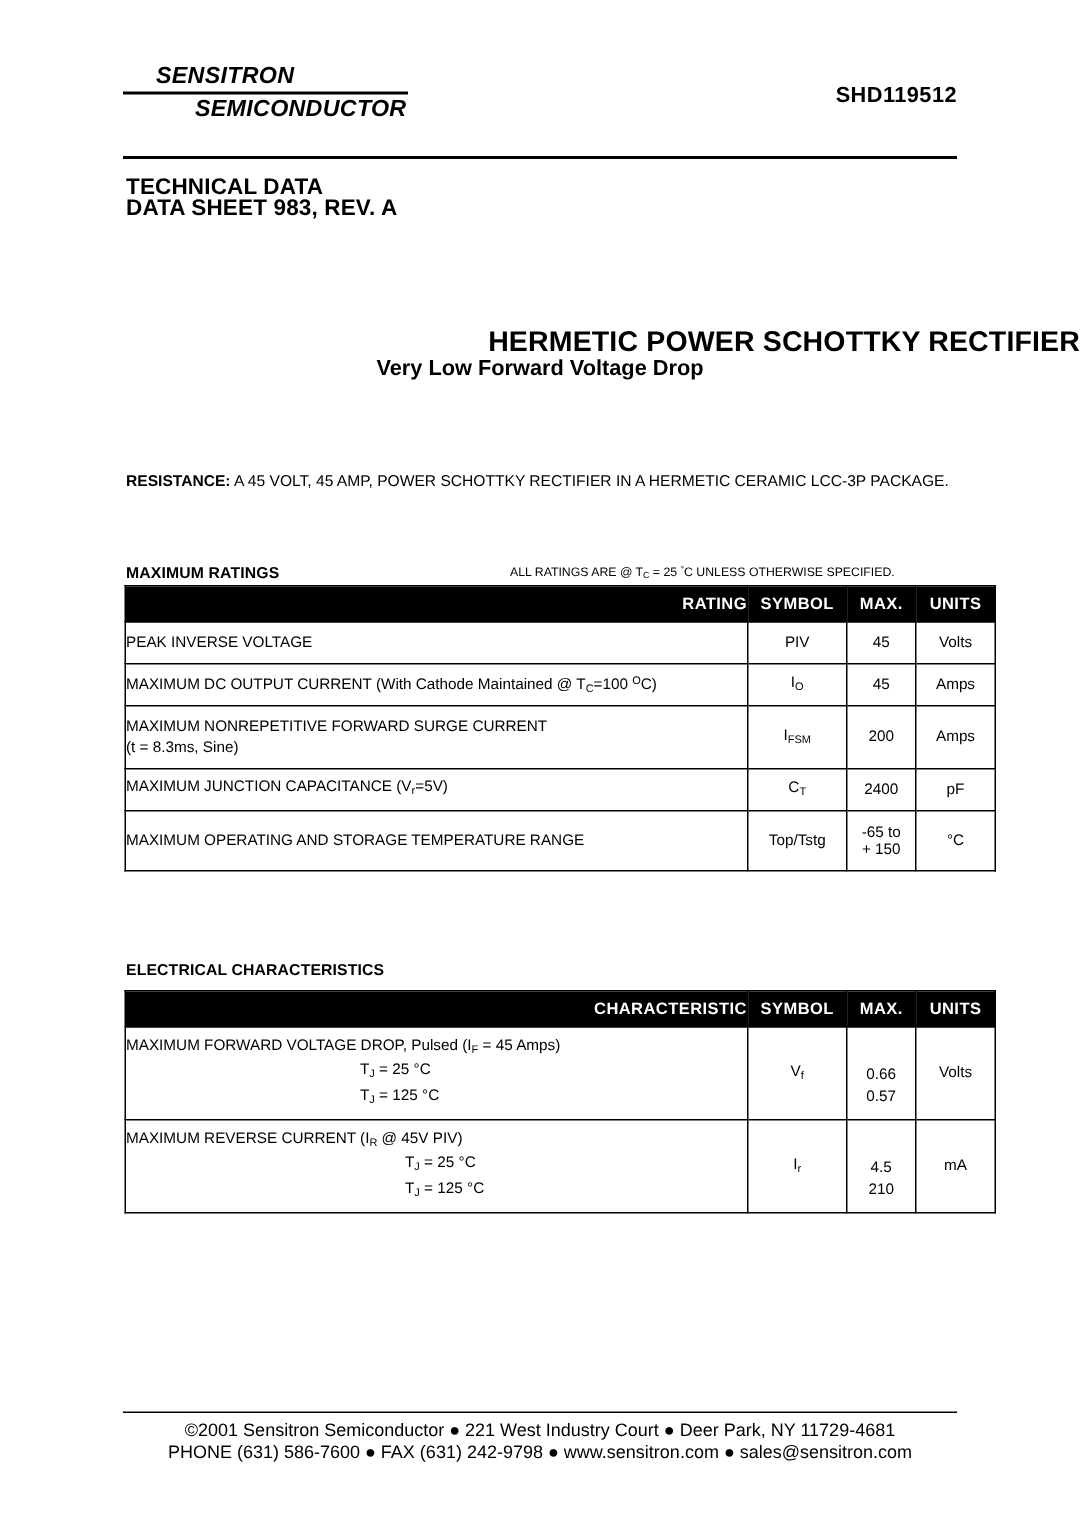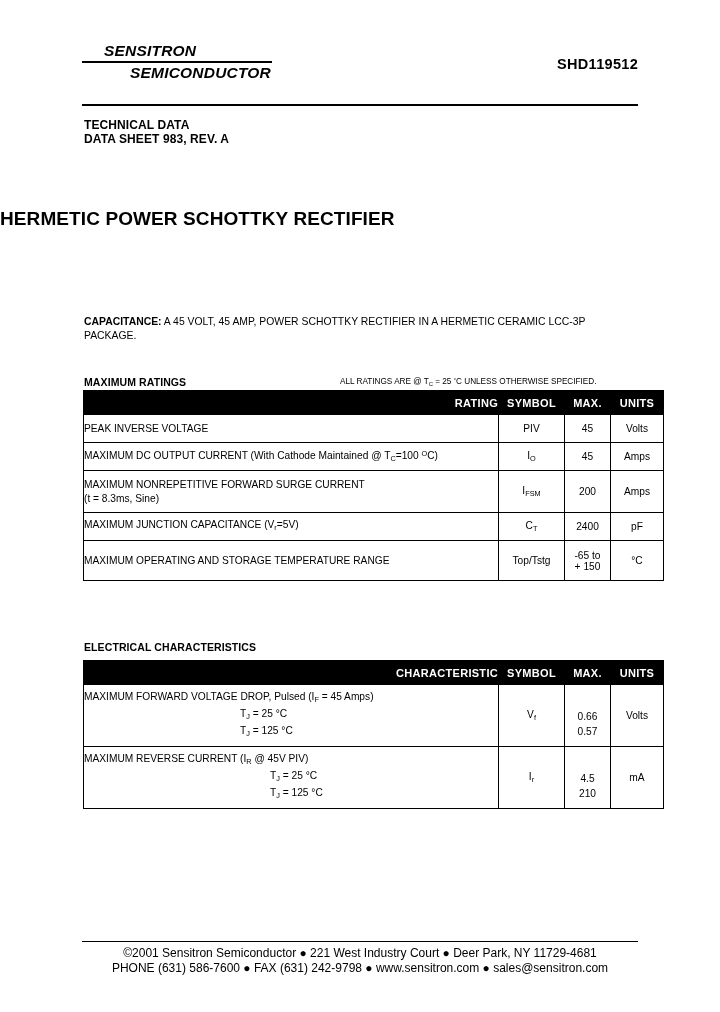--- a/index.html
+++ b/index.html
@@ -59,32 +59,32 @@
   .hdr-rule {
     position: absolute;
     left: 82px; top: 104px;
     width: 556px;
     border-bottom: 2.2px solid #000;
   }
 
   .techdata {
     position: absolute;
     left: 84px; top: 118px;
-    font-size: 12px;
+    font-size: 15px;
     font-weight: bold;
     line-height: 14px;
     letter-spacing: 0.1px;
   }
 
   
   .maintitle {
     position: absolute;
-    left: 0; top: 208px;
+    left: 0; top: 218px;
     width: 720px;
-    text-align: left;
+    text-align: right;
     font-size: 19px;
     font-weight: bold;
     letter-spacing: 0.1px;
   }
   .subtitle {
     position: absolute;
     left: 0; top: 238px;
     width: 720px;
     text-align: center;
     font-size: 14.5px;
@@ -182,23 +182,24 @@
     <div class="partno">SHD119512</div>
   </div>
   <div class="hdr-rule"></div>
 
   <div class="techdata">
     <div>TECHNICAL DATA</div>
     <div>DATA SHEET 983, REV. A</div>
   </div>
 
   <div class="maintitle">HERMETIC POWER SCHOTTKY RECTIFIER</div>
+  <div class="subtitle">Very Low Forward Voltage Drop</div>
 
   <div class="description">
-    <b>CAPACITANCE:</b><span> A 45 VOLT, 45 AMP, POWER SCHOTTKY RECTIFIER IN A HERMETIC CERAMIC LCC-3P PACKAGE.</span>
+    <b>RESISTANCE:</b><span> A 45 VOLT, 45 AMP, POWER SCHOTTKY RECTIFIER IN A HERMETIC CERAMIC LCC-3P PACKAGE.</span>
   </div>
 
   <div class="sec-label" style="left:84px; top:376px;">MAXIMUM RATINGS</div>
   <div class="sec-note" style="left:340px; top:377px;">
     <span>ALL RATINGS ARE @ T</span><sub>C</sub><span> = 25 </span><sup>°</sup><span>C UNLESS OTHERWISE SPECIFIED.</span>
   </div>
 
   <table class="dt" style="left:83px; top:390px; width:556px;">
     <colgroup>
       <col style="width:415px">

